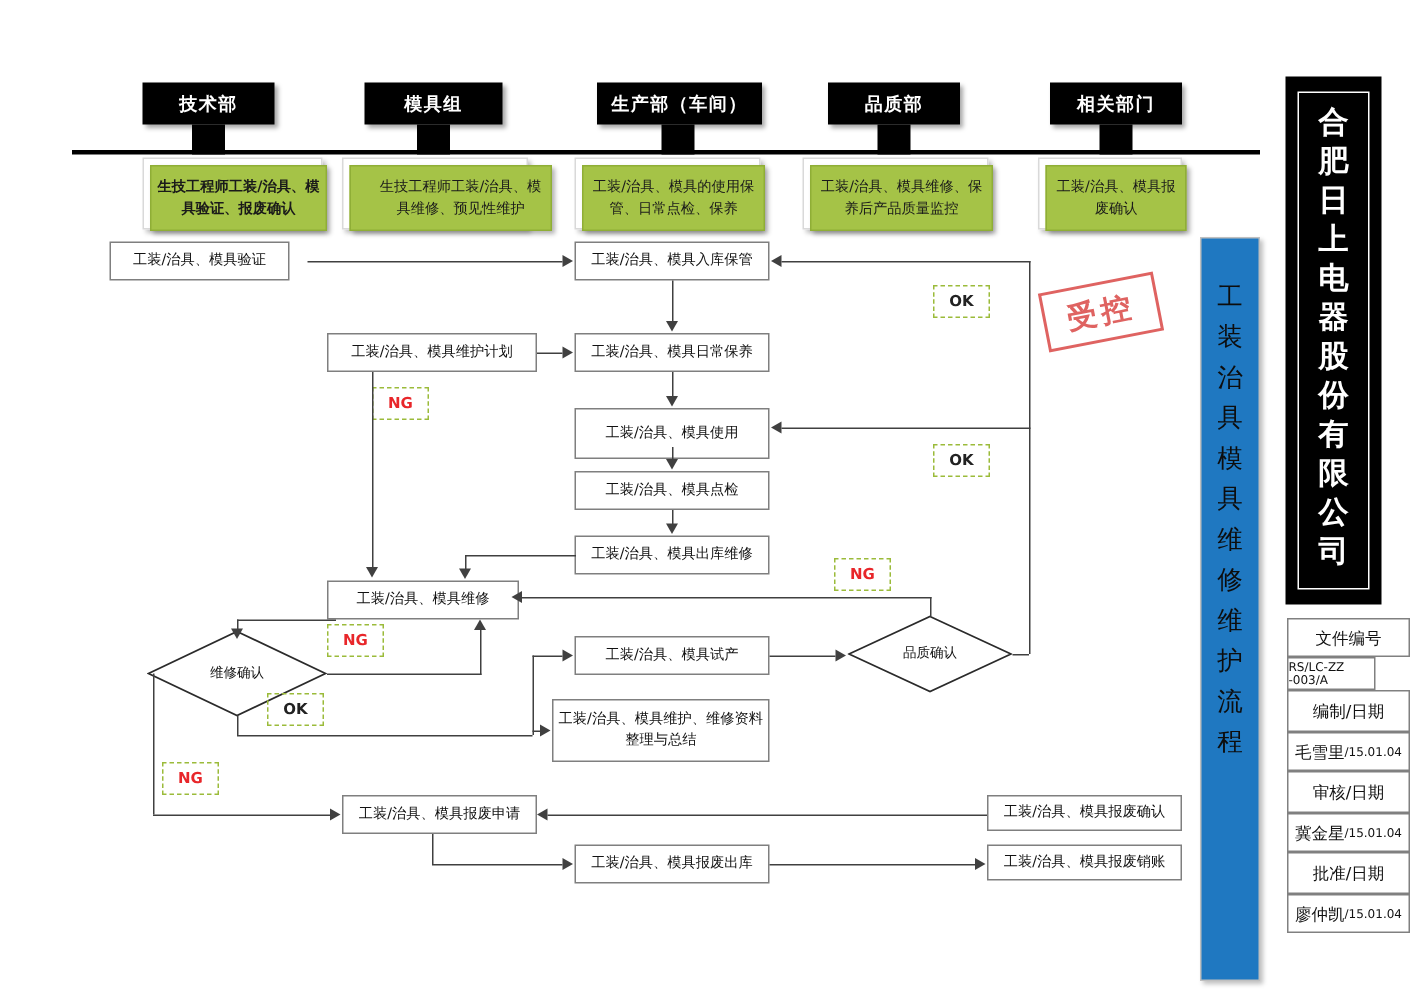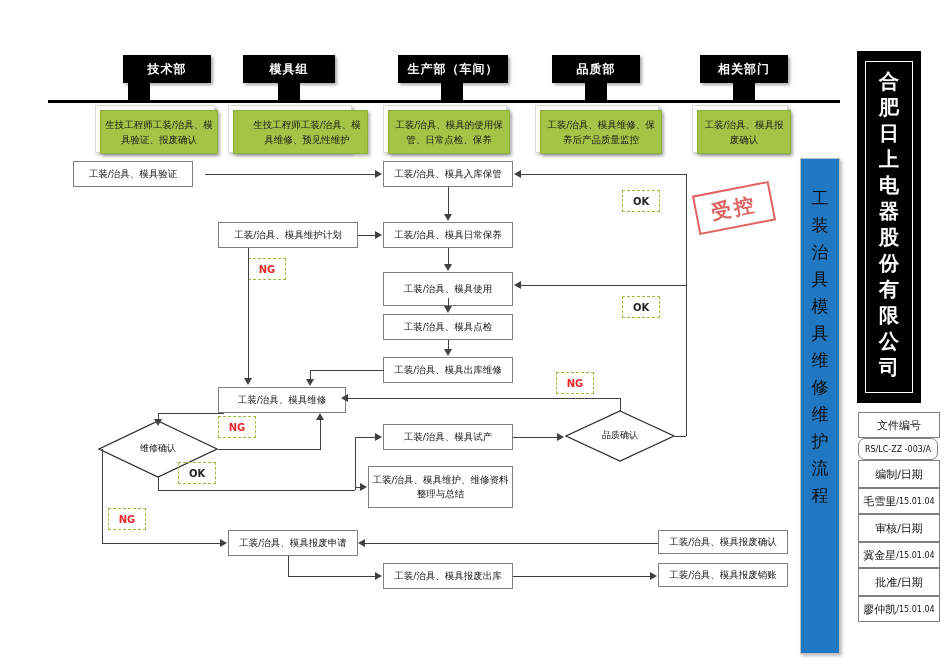--- a/index.html
+++ b/index.html
@@ -166,38 +166,38 @@
     transform:rotate(-11deg);
     opacity:.82;
     box-shadow:inset 0 0 0 2px #ffffff;
   }
 </style>
 </head>
 <body>
 
 <div id="page">
 
-  <div class="abs lane-head" style="left:95px;top:55px;width:88px;height:28px;margin-left:28px;">技术部</div>
+  <div class="abs lane-head" style="left:95px;top:55px;width:88px;height:28px;">技术部</div>
   <div class="abs lane-stem" style="left:128px;top:83px;width:22px;height:20px;"></div>
 
   <div class="abs lane-head" style="left:243px;top:55px;width:92px;height:28px;">模具组</div>
   <div class="abs lane-stem" style="left:278px;top:83px;width:22px;height:20px;"></div>
 
   <div class="abs lane-head" style="left:398px;top:55px;width:110px;height:28px;">生产部（车间）</div>
   <div class="abs lane-stem" style="left:441px;top:83px;width:22px;height:20px;"></div>
 
   <div class="abs lane-head" style="left:552px;top:55px;width:88px;height:28px;">品质部</div>
   <div class="abs lane-stem" style="left:585px;top:83px;width:22px;height:20px;"></div>
 
   <div class="abs lane-head" style="left:700px;top:55px;width:88px;height:28px;">相关部门</div>
   <div class="abs lane-stem" style="left:733px;top:83px;width:22px;height:20px;"></div>
 
   <div class="abs lane-rule" style="left:48px;top:100px;width:792px;"></div>
 
-  <div class="abs green-wrap" style="left:95px;top:105px;width:120px;height:48px;">
+  <div class="abs green-wrap" style="left:95px;top:105px;width:120px;height:48px;font-weight:bold;">
     <div class="green-box" style="width:100%;height:100%;">生技工程师工装/治具、模具验证、报废确认</div>
   </div>
 
   <div class="abs green-wrap" style="left:228px;top:105px;width:124px;height:48px;">
     <div class="green-box" style="width:100%;height:100%;padding-left:16px;">生技工程师工装/治具、模具维修、预见性维护</div>
   </div>
 
   <div class="abs green-wrap" style="left:383px;top:105px;width:124px;height:48px;">
     <div class="green-box" style="width:100%;height:100%;">工装/治具、模具的使用保管、日常点检、保养</div>
   </div>
@@ -359,21 +359,21 @@
       <span>股</span>
       <span>份</span>
       <span>有</span>
       <span>限</span>
       <span>公</span>
       <span>司</span>
     </div>
   </div>
 
   <div class="abs doc-cell head" style="left:858px;top:412px;width:82px;height:26px;">文件编号</div>
-  <div class="abs doc-cell code" style="left:858px;top:438px;width:80px;height:22px;border-radius:7px;">RS/LC-ZZ -003/A</div>
+  <div class="abs doc-cell code" style="left:858px;top:438px;width:59px;height:22px;">RS/LC-ZZ -003/A</div>
 
   <div class="abs doc-cell head" style="left:858px;top:460px;width:82px;height:28px;">编制/日期</div>
   <div class="abs doc-cell val" style="left:858px;top:488px;width:82px;height:26px;">
     <span class="nm">毛雪里</span>
       <span class="dt">/15.01.04</span>
   </div>
 
   <div class="abs doc-cell head" style="left:858px;top:514px;width:82px;height:28px;">审核/日期</div>
   <div class="abs doc-cell val" style="left:858px;top:542px;width:82px;height:26px;">
     <span class="nm">冀金星</span>

